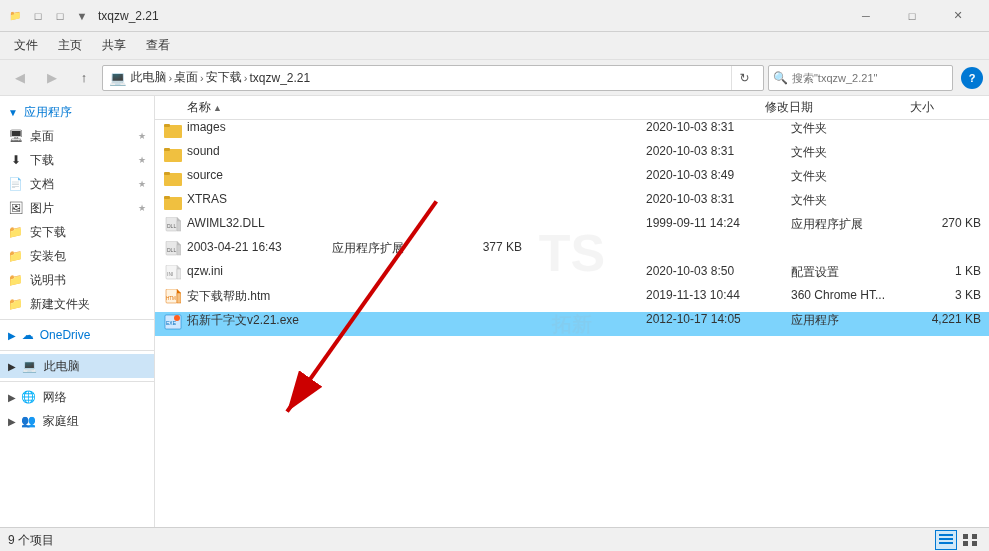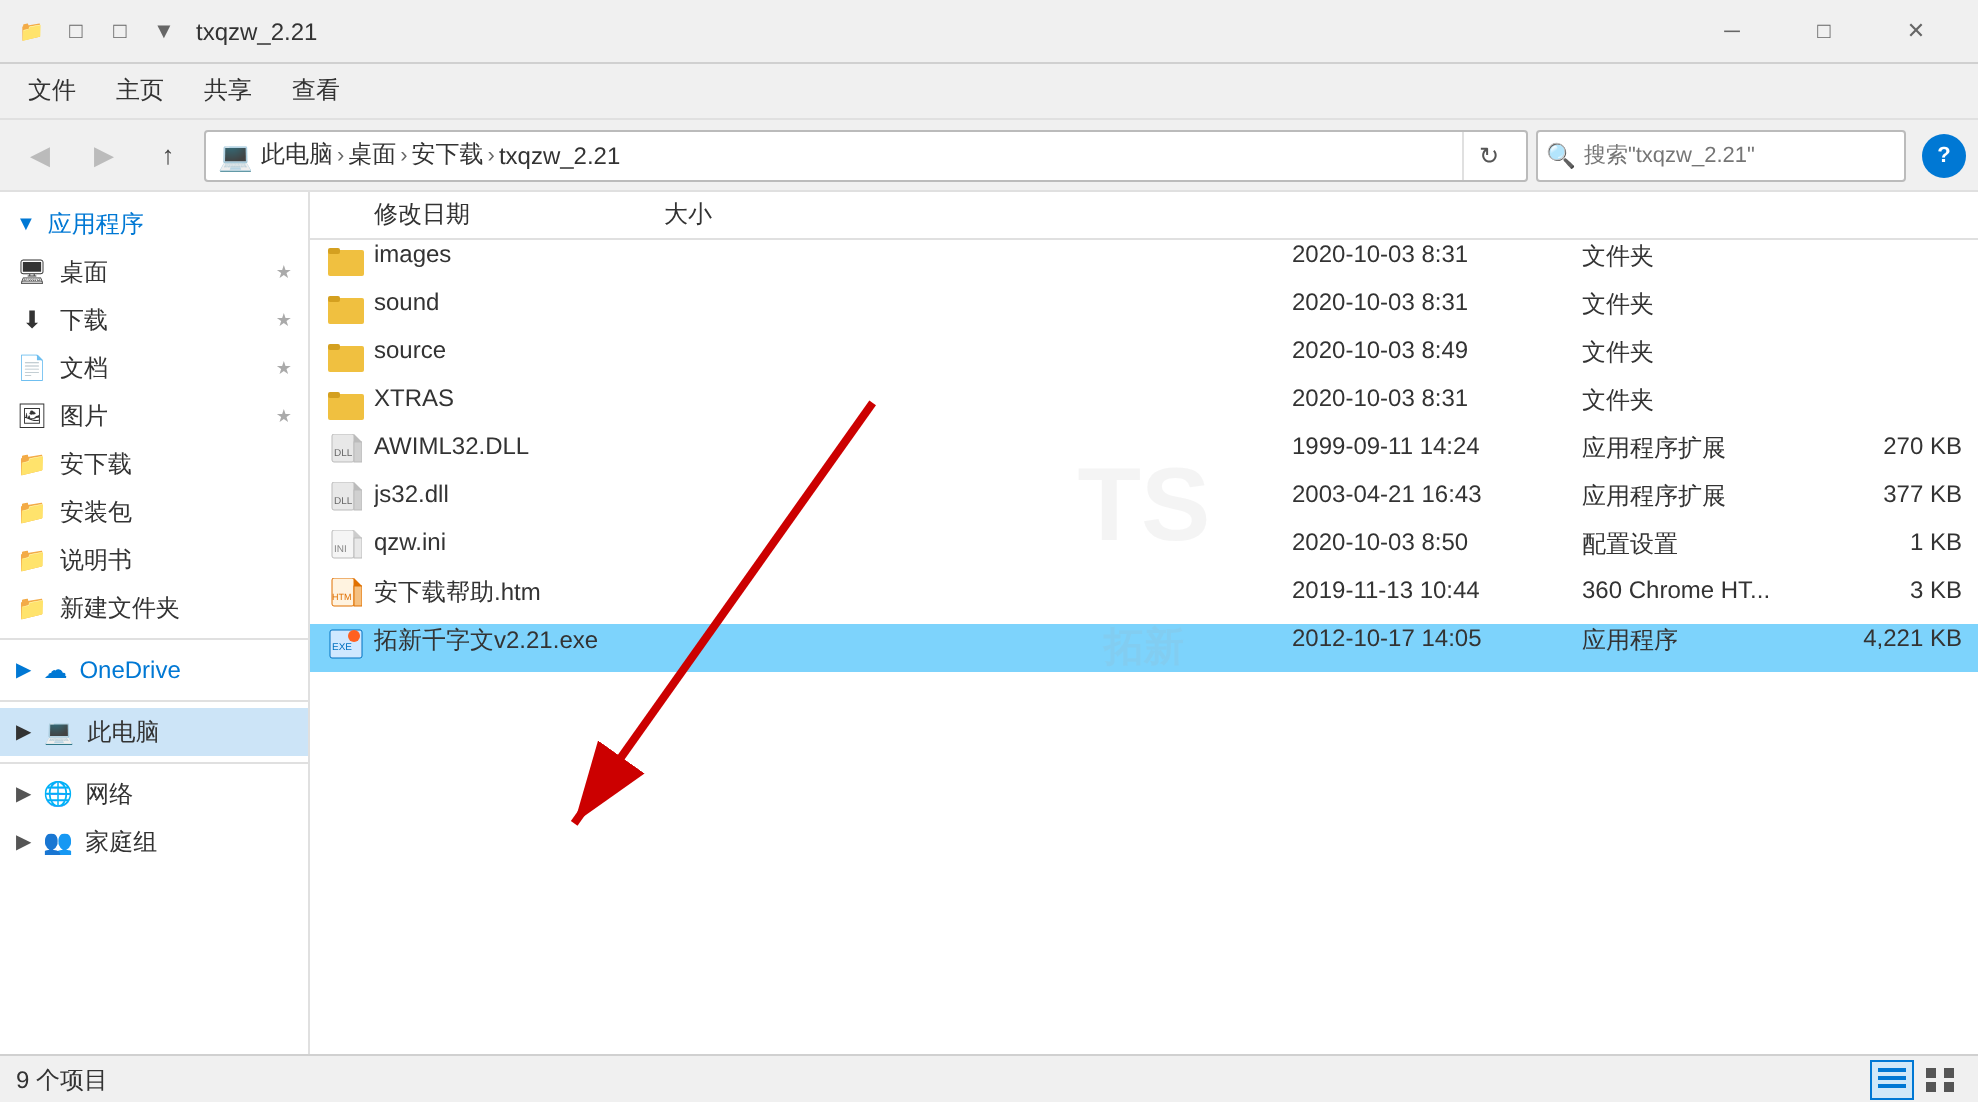--- a/index.html
+++ b/index.html
@@ -202,20 +202,24 @@
       <span style="font-size:10px; color:#555;">▶</span>
       <span>👥</span>
       <span style="color:#333;">家庭组</span>
     </div>
   </div>
 
   <div class="file-list-area">
 
     <div class="file-list-header">
       <div style="width:20px;"></div>
+      <div class="col-header col-name">
+        <span>名称</span>
+        <span class="sort-arrow">▲</span>
+      </div>
       <div class="col-header col-date">修改日期</div>
       <div class="col-header col-size">大小</div>
     </div>
 
     <div class="file-list" style="position:relative;">
 
       <div class="file-row">
         <div class="file-icon">
           <svg width="18" height="16" viewBox="0 0 18 16">
               <rect x="0" y="3" width="18" height="13" rx="1" fill="#f0c040"></rect>
@@ -285,21 +289,20 @@
 
       <div class="file-row">
         <div class="file-icon">
           <svg width="16" height="18" viewBox="0 0 16 18">
               <rect x="1" y="0" width="11" height="14" rx="1" fill="#e8e8e8" stroke="#bbb" stroke-width="0.5"></rect>
               <polygon points="12,0 16,4 12,4" fill="#bbb"></polygon>
               <rect x="12" y="4" width="4" height="10" rx="0" fill="#d0d0d0" stroke="#bbb" stroke-width="0.5"></rect>
               <text x="2" y="11" font-size="5" fill="#666" font-family="sans-serif">DLL</text>
             </svg>
         </div>
-        <div class="file-name">js32.dll</div>
         <div class="file-date">2003-04-21 16:43</div>
         <div class="file-type">应用程序扩展</div>
         <div class="file-size">377 KB</div>
       </div>
 
       <div class="file-row">
         <div class="file-icon">
           <svg width="16" height="18" viewBox="0 0 16 18">
               <rect x="1" y="0" width="11" height="14" rx="1" fill="#f5f5f5" stroke="#bbb" stroke-width="0.5"></rect>
               <polygon points="12,0 16,4 12,4" fill="#ccc"></polygon>

